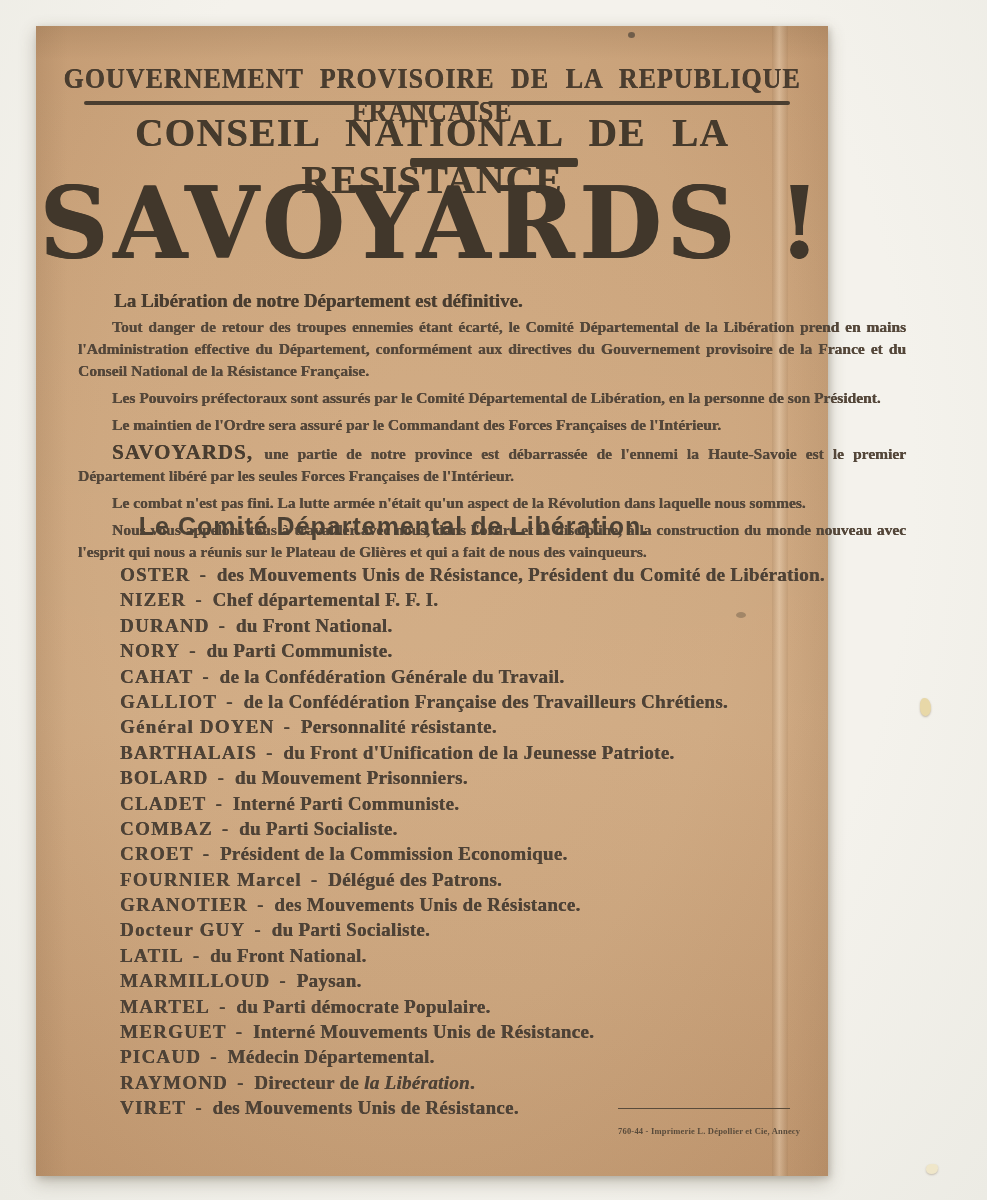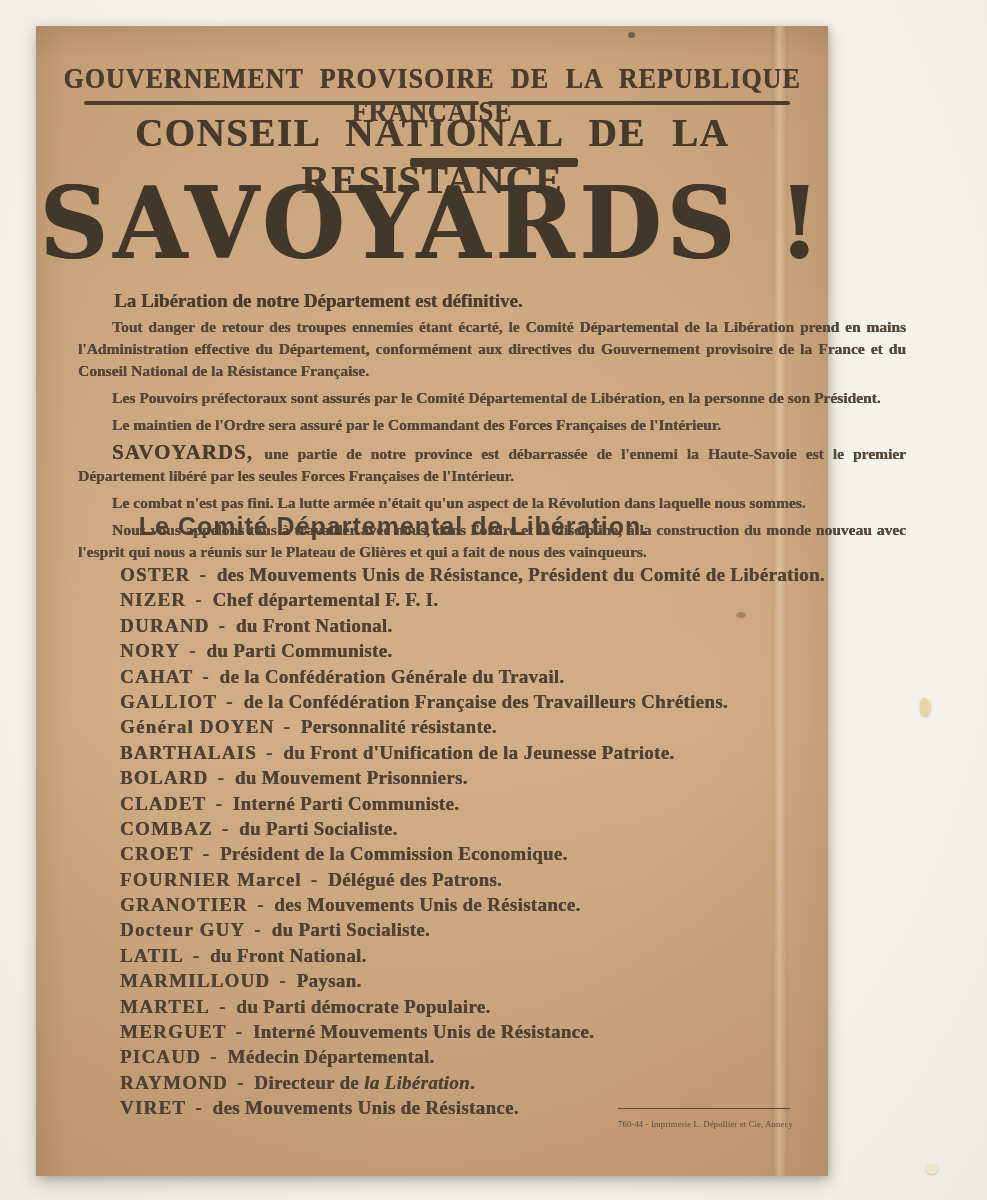--- a/index.html
+++ b/index.html
@@ -72,22 +72,22 @@
     height:25.4px; line-height:25.4px; white-space:nowrap;
     font-size:19px; font-weight:700; color:#4e4236;
     text-shadow:0.3px 0 0 currentColor;
   }
   .member-name { letter-spacing:1.2px;margin-left:46px; }
   .member-dash { margin:0 11px 0 9px; }
   .member-role { letter-spacing:0.3px; }
   .member-role em { font-style:italic; }
   .imprint {
     position:absolute; top:1082px; right:38px; width:172px;
-    border-top:1.5px solid #594b3b; padding-top:10px;
-    font-size:8.5px; font-weight:400; text-align:center; color:#594b3b;
+    border-top:1.5px solid #594b3b; padding-top:17px;
+    font-size:8.5px; font-weight:700; text-align:center; color:#594b3b;
     letter-spacing:0.2px; white-space:nowrap;
   }
 </style>
 </head>
 <body>
 
 <div class="poster">
   <div class="crease"></div>
 
   <div class="supertitle">GOUVERNEMENT PROVISOIRE DE LA REPUBLIQUE FRANÇAISE</div>

